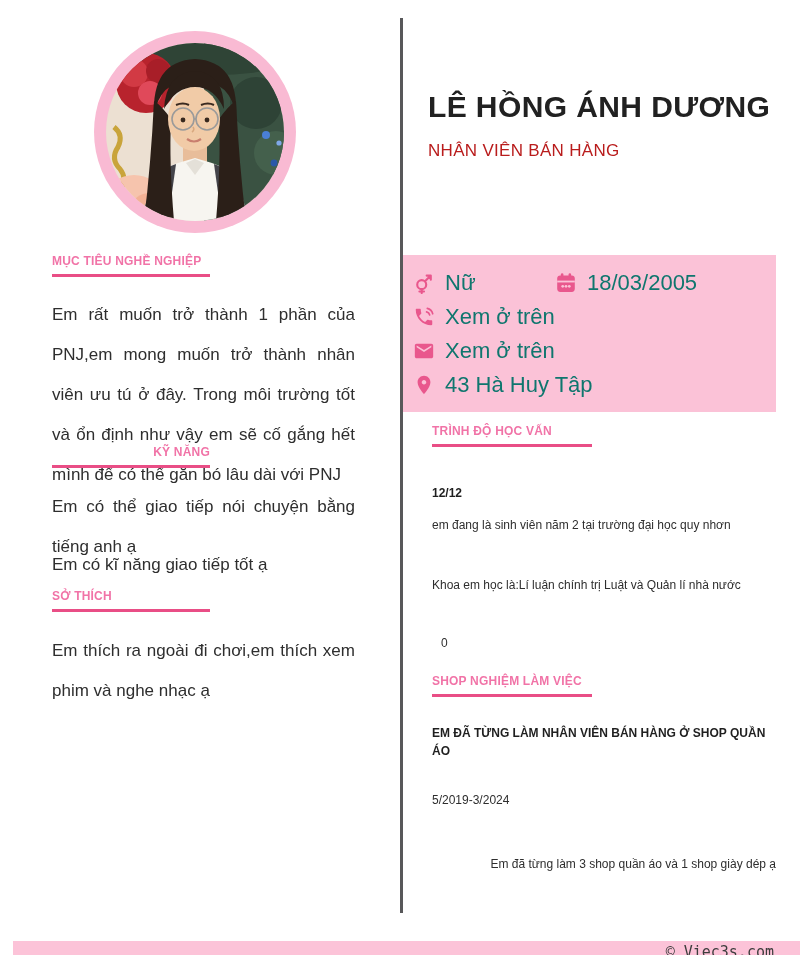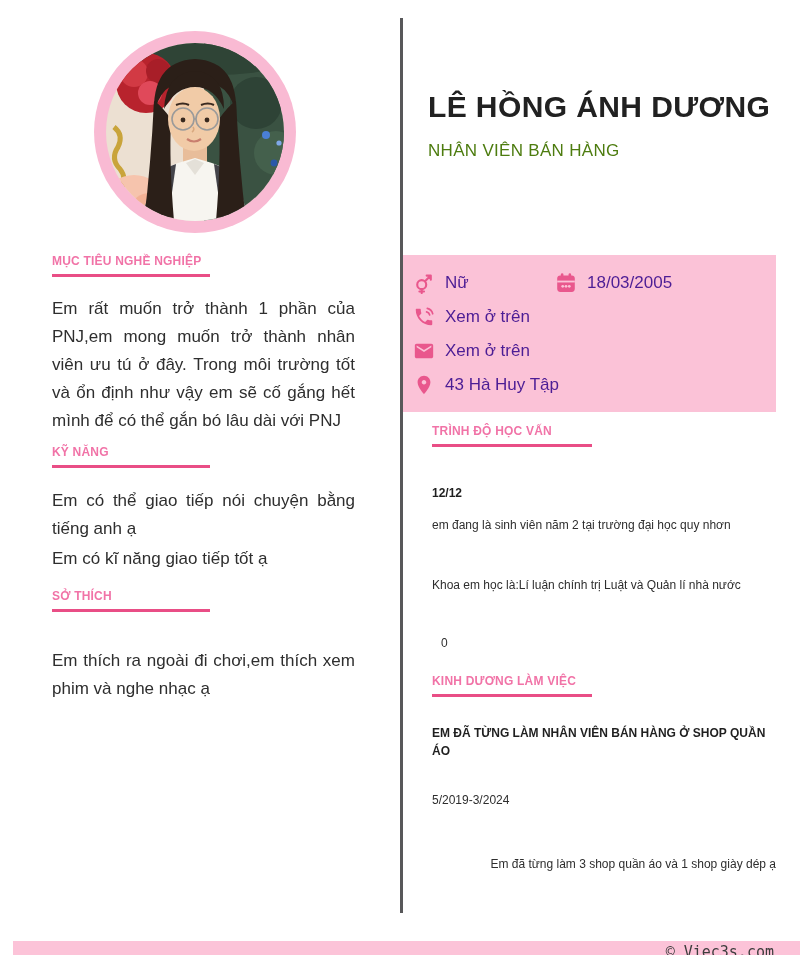--- a/index.html
+++ b/index.html
@@ -27,51 +27,51 @@
   .photo-ring svg { width:178px; height:178px; border-radius:50%; display:block; }
 
   
   .name {
     position:absolute; left:428px; top:90px;
     font-size:30px; font-weight:700; color:#212121; letter-spacing:0.4px;
     white-space:nowrap;
   }
   .subtitle {
     position:absolute; left:428px; top:141px;
-    font-size:17px; color:#4d7c0f; letter-spacing:0.3px; white-space:nowrap;
+    font-size:17px; color:#b91c1c; letter-spacing:0.3px; white-space:nowrap;
   }
 
   
   .info-box {
     position:absolute; left:403px; top:255px; width:373px; height:157px;
     background:var(--box-pink, #fbc2d7);
     padding:11px 0 0 10px;
   }
   .info-row { display:flex; align-items:center; height:34px; }
   .cell { display:flex; align-items:center; gap:10px; }
   .cell-l { width:142px; }
   .icon { width:22px; height:22px; flex:0 0 22px; display:block; }
-  .info-text { font-size:17px; color:#4c1d95; }
+  .info-text { font-size:22px; color:#0f766e; }
 
   
   .sec-head { position:absolute; }
   .sec-head .ht {
     font-size:12px; font-weight:700;
     color:var(--heading-pink, #f173a7);
     letter-spacing:0.2px; white-space:nowrap;
   }
   .sec-head .rule {
     width:158px; height:3px; margin-top:6px;
     background:var(--underline-pink, #e94e86);
   }
 
   
   .lp {
     position:absolute; left:52px; width:303px;
-    font-size:17px; line-height:28px; color:#2e2e2e; text-align:justify;
+    font-size:17px; line-height:40px; color:#2e2e2e; text-align:justify;
   }
   .rp {
     position:absolute; left:432px; width:344px;
     font-size:12px; line-height:28px; color:#2e2e2e;
   }
   .bold { font-weight:700; color:#1f1f1f; }
   .job-title { line-height:18px; }
 
   
   .footer {
@@ -185,44 +185,44 @@
       </div>
     </div>
   </div>
 
   <div class="sec-head" style="left:52px; top:254px;">
     <div class="ht">MỤC TIÊU NGHỀ NGHIỆP</div>
     <div class="rule"></div>
   </div>
   <p class="lp" style="top:295px;">Em rất muốn trở thành 1 phần của PNJ,em mong muốn trở thành nhân viên ưu tú ở đây. Trong môi trường tốt và ổn định như vậy em sẽ cố gắng hết mình để có thể gắn bó lâu dài với PNJ</p>
 
-  <div class="sec-head" style="left:52px; top:445px;">
+  <div class="sec-head" style="left:52px; top:445px;text-align:right;">
     <div class="ht">KỸ NĂNG</div>
     <div class="rule"></div>
   </div>
   <p class="lp" style="top:545px;">Em có kĩ năng giao tiếp tốt ạ</p>
   <p class="lp" style="top:487px;">Em có thể giao tiếp nói chuyện bằng tiếng anh ạ</p>
 
   <div class="sec-head" style="left:52px; top:589px;">
     <div class="ht">SỞ THÍCH</div>
     <div class="rule"></div>
   </div>
-  <p class="lp" style="top:631px;margin-top:16px;">Em thích ra ngoài đi chơi,em thích xem phim và nghe nhạc ạ</p>
+  <p class="lp" style="top:631px;">Em thích ra ngoài đi chơi,em thích xem phim và nghe nhạc ạ</p>
 
   <div class="sec-head" style="left:432px; top:424px;">
     <div class="ht">TRÌNH ĐỘ HỌC VẤN</div>
     <div class="rule" style="width:160px;"></div>
   </div>
   <p class="rp bold" style="top:479px;">12/12</p>
   <p class="rp" style="top:511px;">em đang là sinh viên năm 2 tại trường đại học quy nhơn</p>
   <p class="rp" style="top:571px;">Khoa em học là:Lí luận chính trị Luật và Quản lí nhà nước</p>
   <p class="rp" style="top:629px; padding-left:9px;">0</p>
 
   <div class="sec-head" style="left:432px; top:674px;">
-    <div class="ht">KINH DƯƠNG LÀM VIỆC</div>
+    <div class="ht">SHOP NGHIỆM LÀM VIỆC</div>
     <div class="rule" style="width:160px;"></div>
   </div>
   <p class="rp bold job-title" style="top:724px;">EM ĐÃ TỪNG LÀM NHÂN VIÊN BÁN HÀNG Ở SHOP QUẦN ÁO</p>
   <p class="rp" style="top:786px;">5/2019-3/2024</p>
   <p class="rp" style="top:850px; line-height:29px;text-align:right;">Em đã từng làm 3 shop quần áo và 1 shop giày dép ạ</p>
 
   <div class="footer">
     <span>© Viec3s.com</span>
   </div>
 

